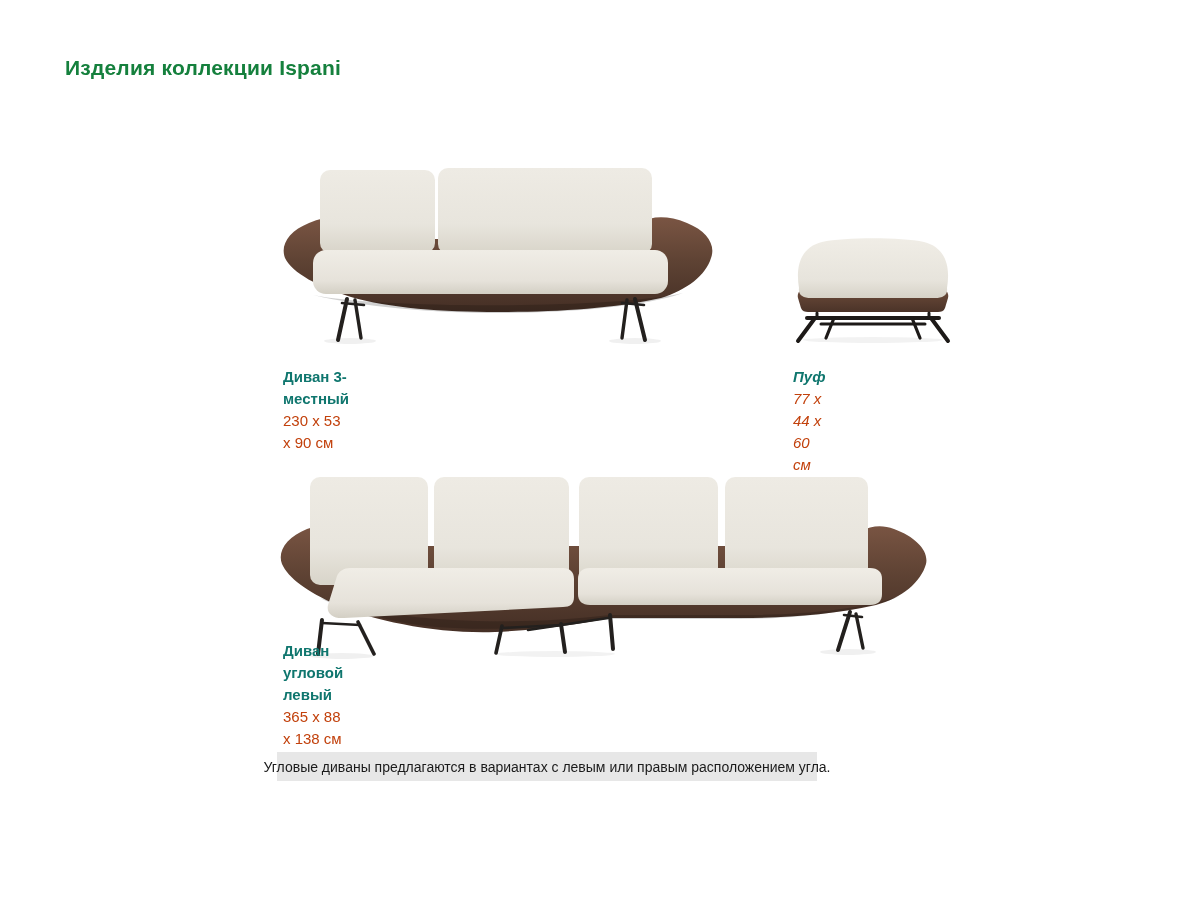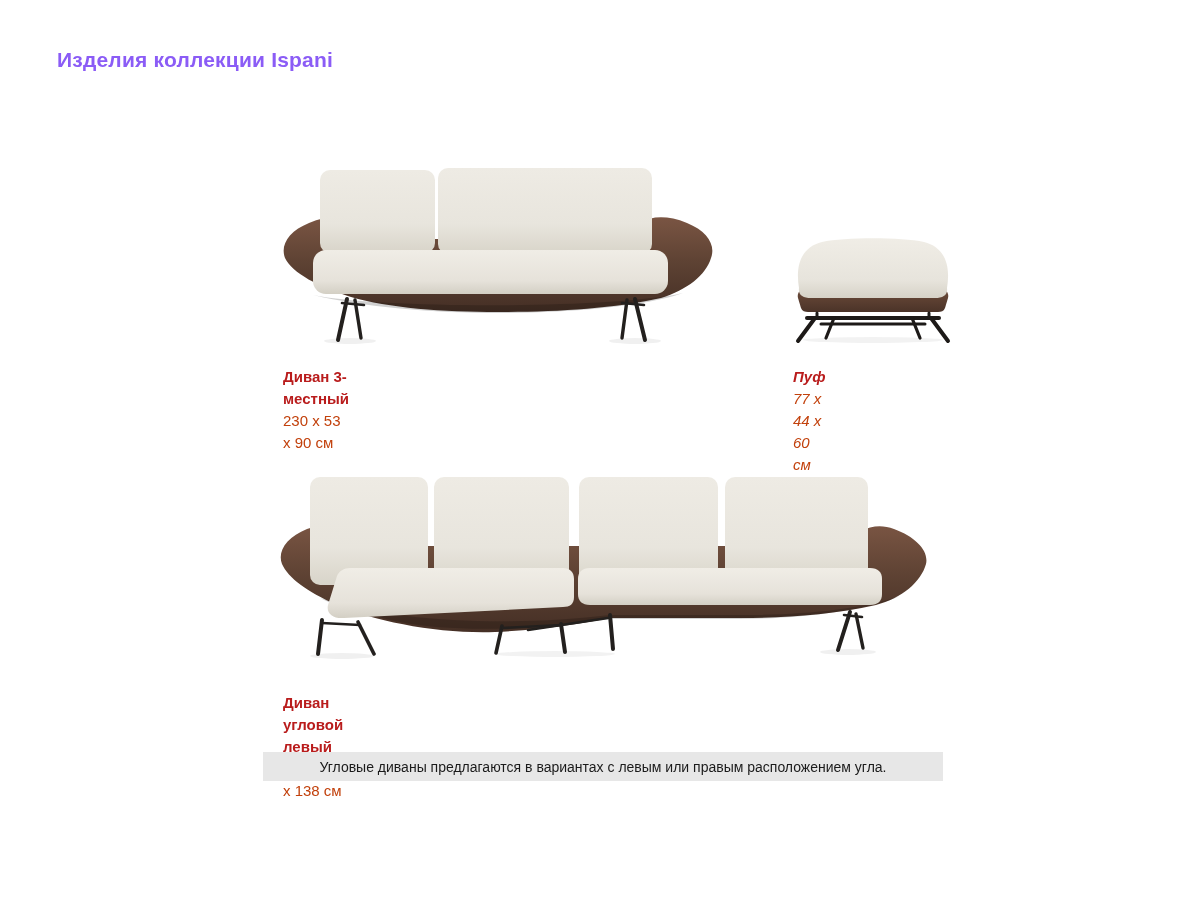--- a/index.html
+++ b/index.html
@@ -2,30 +2,30 @@
 <html style="--text: #1f1f1f; --leather: #5f4334; --leather-dark: #463026; --cushion: #e9e6df; --legs: #23201e; --note-bg: #e7e7e7;"><head>
 <meta charset="utf-8">
 <style>
   html,body{margin:0;padding:0;}
   body{
     width:1200px;height:900px;position:relative;background:#ffffff;
     font-family:"Liberation Sans","DejaVu Sans",sans-serif;
     color:var(--text,#1f1f1f);overflow:hidden;
   }
   .page-title{
-    position:absolute;left:57px;top:48px;margin:0;
-    font-size:21px;font-weight:700;letter-spacing:.2px;color:#8b5cf6;text-align:right;
+    position:absolute;left:57px;top:48px;margin:8px;
+    font-size:21px;font-weight:700;letter-spacing:.2px;color:#15803d;text-align:right;
   }
   .product{position:absolute;}
   .product-figure{position:absolute;}
   .product-label{position:absolute;font-size:15px;line-height:22px;}
-  .product-name{font-weight:700;color:#b91c1c;}
+  .product-name{font-weight:700;color:#0f766e;}
   .product-dims{font-weight:400;color:#c2410c;}
   .note-banner{
-    position:absolute;left:263px;top:752px;width:680px;height:29px;
+    position:absolute;left:277px;top:752px;width:540px;height:29px;
     background:var(--note-bg,#e7e7e7);
     display:flex;align-items:center;justify-content:center;
     font-size:14px;font-weight:500;color:#1b1b1b;white-space:nowrap;
   }
   svg{display:block;}
 </style>
 </head>
 <body>
 
 <h1 class="page-title">Изделия коллекции Ispani</h1>
@@ -186,21 +186,21 @@
         <path d="M 281,152 L 285,180" stroke-width="4"></path>
         <path d="M 330,143 L 333,177" stroke-width="4"></path>
         <path d="M 223,156 L 282,153" stroke-width="2.6"></path>
         <path d="M 248,158 L 328,146" stroke-width="2.6"></path>
         <path d="M 570,140 L 558,178" stroke-width="4"></path>
         <path d="M 576,142 L 583,176" stroke-width="3.4"></path>
         <path d="M 564,143 L 582,145" stroke-width="2.6"></path>
       </g>
     </svg>
   </div>
-  <div class="product-label" style="left:283px;top:692px;">
+  <div class="product-label" style="left:283px;top:640px;">
     <div class="product-name">Диван угловой левый</div>
     <div class="product-dims">365 x 88 x 138 см</div>
   </div>
 </div>
 
 <div class="note-banner">
   <span>Угловые диваны предлагаются в вариантах с левым или правым расположением угла.</span>
 </div>
 
 </body></html>

